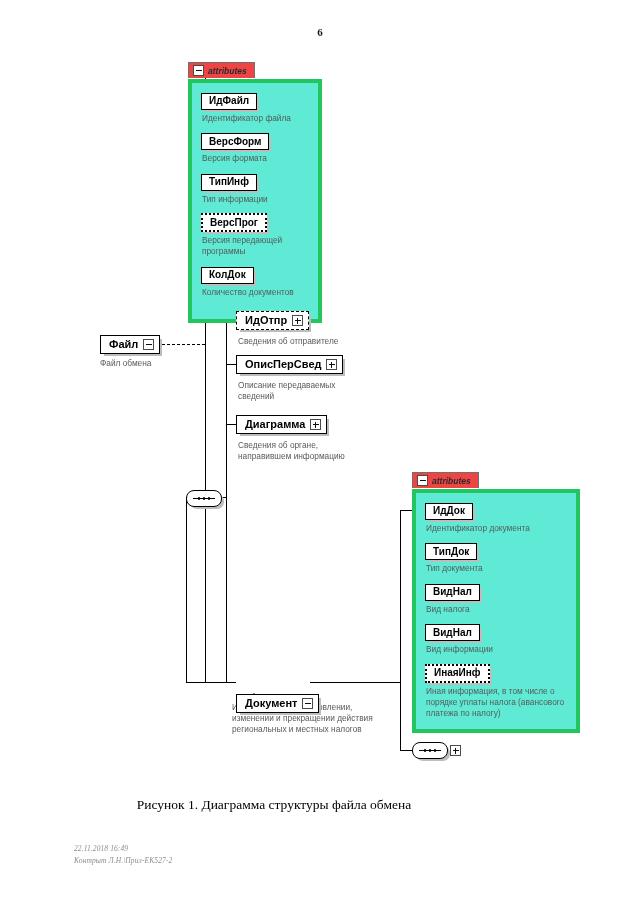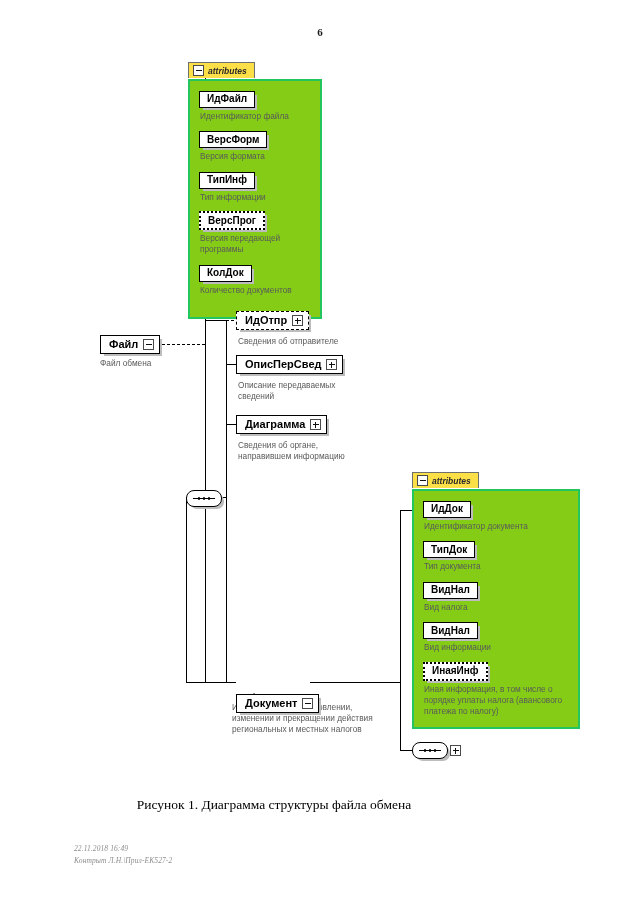--- a/index.html
+++ b/index.html
@@ -44,29 +44,29 @@
 
   
   .attr-panel{position:absolute;}
   .attr-panel .tab{
     position:relative;
     display:inline-flex;align-items:center;gap:4px;
     height:15px;
     padding:0 7px 0 4px;
     border:1px solid #6f6f6f;
     border-bottom:none;
-    background:#fde047;
+    background:#ef4444;
     font-size:8.5px;font-style:italic;font-weight:bold;
     color:#2b2b2b;
     z-index:2;
   }
   .attr-panel .body{
     position:relative;
-    border:2px solid #22c55e;
-    background:#84cc16;
+    border:4px solid #22c55e;
+    background:#5eead4;
     margin-top:-1px;
     padding:7px 9px 8px 9px;
     box-sizing:border-box;
   }
 
   
   .pm{
     display:inline-block;
     width:9px;height:9px;
     border:1px solid #4a4a4a;

